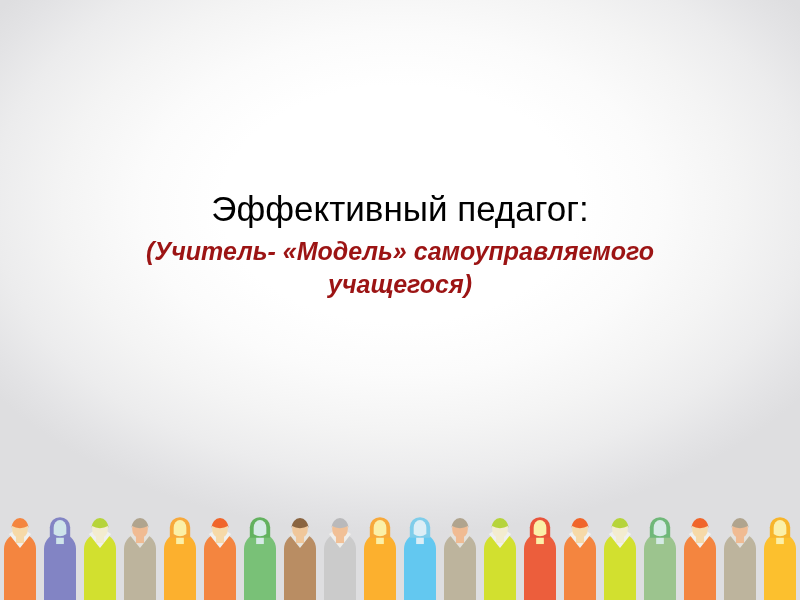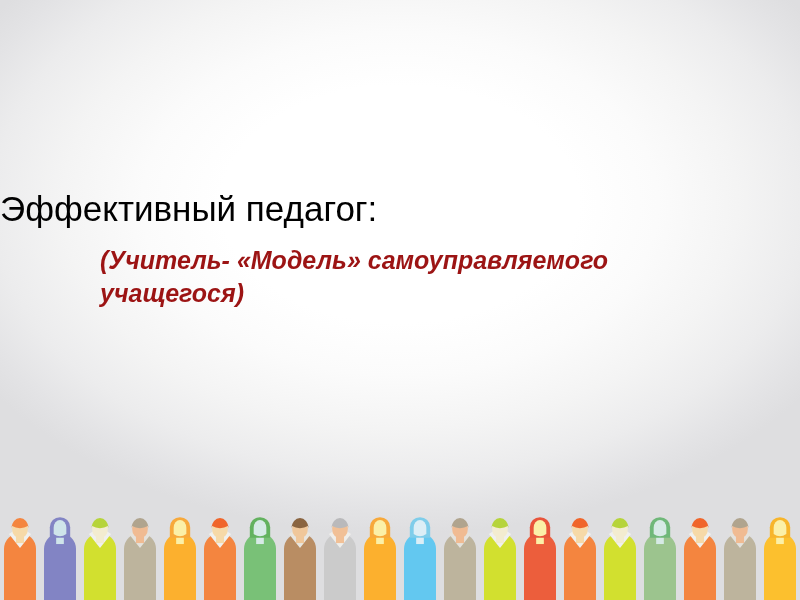--- a/index.html
+++ b/index.html
@@ -28,40 +28,40 @@
         #dedee0 100%);
     overflow: hidden;
   }
 
   
   #title-block {
     position: absolute;
     left: 0;
     top: 188px;
     width: 800px;
-    text-align: left;
+    text-align: center;
   }
   #main-title {
     font-family: "Liberation Sans", sans-serif;
     font-size: 35px;
     font-weight: 400;
     color: #000000;
     line-height: 1.22;
     letter-spacing: 0px;
     margin: 0;
     white-space: nowrap;
   }
   #subtitle {
     font-family: "Liberation Sans", sans-serif;
     font-size: 25px;
     font-style: italic;
     font-weight: 700;
     color: #9c1414;
     line-height: 1.32;
-    margin: 13px auto 0 auto;
+    margin: 4px auto 0 auto;
     width: 600px;
   }
 
   
   #crowd {
     position: absolute;
     left: 0;
     bottom: 0;
     width: 800px;
     height: 100px;

